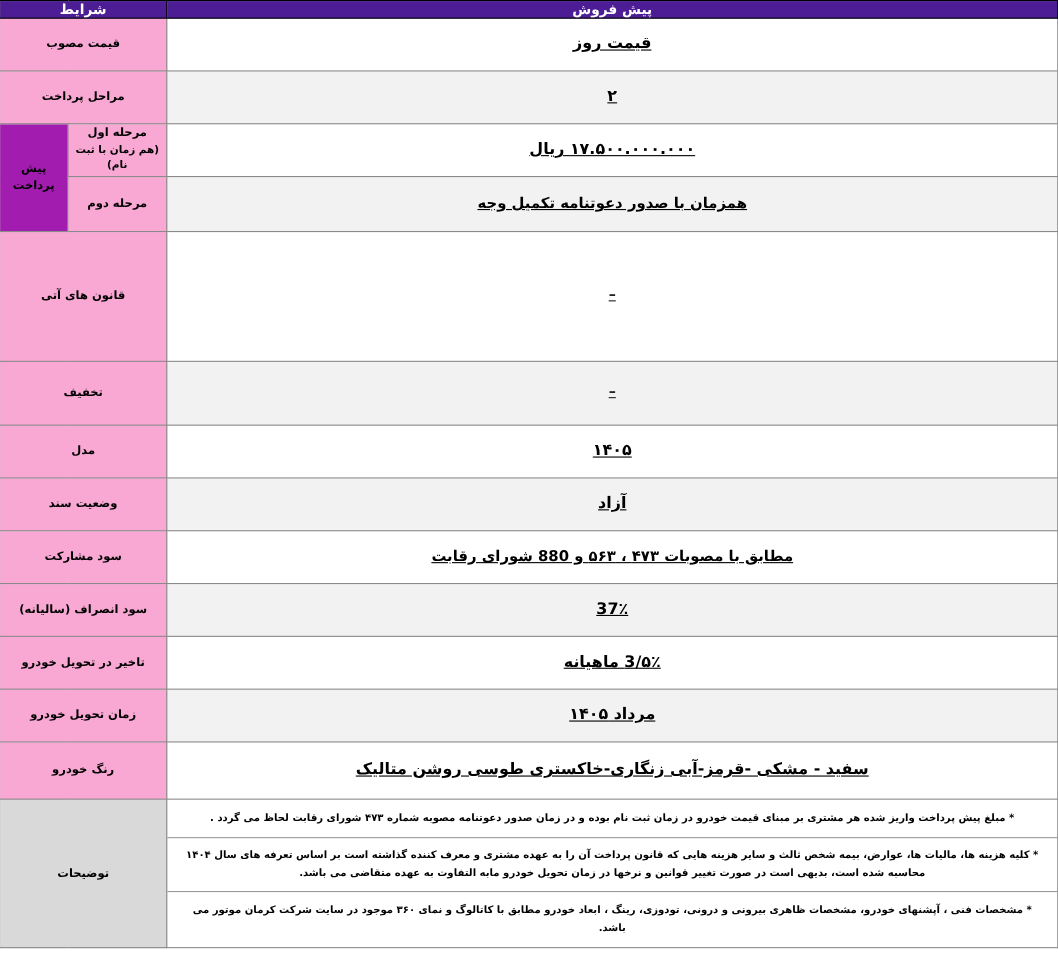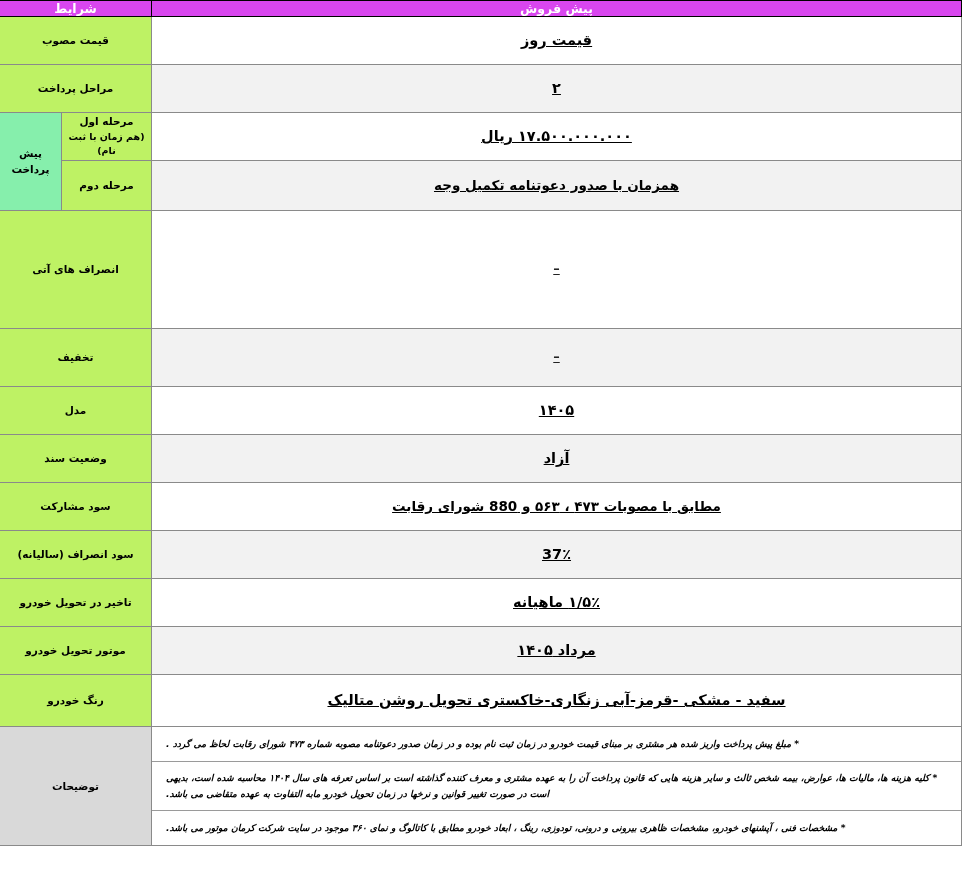--- a/index.html
+++ b/index.html
@@ -41,39 +41,39 @@
     box-sizing: border-box;
   }
 
   
   col.c-value { width: 810px; }
   col.c-label { width: 90px; }
   col.c-group { width: 62px; }
 
   
   tr.header-row td {
-    background: #d946ef;
+    background: #4c1d95;
     color: #ffffff;
     height: 15px;
     font-size: 12.5px;
     border: 1px solid #000000;
     letter-spacing: .2px;
   }
 
   
   td.label-cell {
-    background: #bef264;
+    background: #f9a8d4;
     font-size: 10.5px;
     line-height: 1.5;
     padding: 3px 2px;
     border-top: 2px solid #1a1a1a;
     border-bottom: 2px solid #1a1a1a;
   }
   td.group-cell {
-    background: #86efac;
+    background: #a21caf;
     font-size: 10.5px;
     line-height: 1.5;
     padding: 3px 1px;
     border-top: 2px solid #1a1a1a;
     border-bottom: 2px solid #1a1a1a;
   }
 
   
   td.value-cell {
     background: #ffffff;
@@ -102,22 +102,21 @@
     border-bottom: 2px solid #1a1a1a;
   }
   .note {
     display: block;
     font-size: 9.2px;
     font-weight: bold;
     line-height: 1.75;
     color: #000;
     padding: 9px 14px 9px 14px;
     border-bottom: 1px solid #9a9a9a;
-    text-align: left;
-    font-style: italic;
+    text-align: center;
   }
   .note:last-child { border-bottom: none; }
   .note.tall { padding-top: 8px; padding-bottom: 8px; }
 
   td.notes-label {
     background: #d9d9d9;
     font-size: 10.5px;
     vertical-align: middle;
     border-top: 2px solid #1a1a1a;
     border-bottom: 2px solid #1a1a1a;
@@ -174,21 +173,21 @@
         <td class="group-cell" rowspan="2">پیش پرداخت</td>
       </tr>
 
       <tr class="h-second">
         <td class="value-cell alt small">همزمان با صدور دعوتنامه تکمیل وجه</td>
         <td class="label-cell">مرحله دوم</td>
       </tr>
 
       <tr class="h-future">
         <td class="value-cell dash">–</td>
-        <td class="label-cell" colspan="2">انصراف های آتی</td>
+        <td class="label-cell" colspan="2">قانون های آتی</td>
       </tr>
 
       <tr class="h-discount">
         <td class="value-cell dash alt">–</td>
         <td class="label-cell" colspan="2">تخفیف</td>
       </tr>
 
       <tr class="h-model">
         <td class="value-cell">۱۴۰۵</td>
         <td class="label-cell" colspan="2">مدل</td>
@@ -203,31 +202,31 @@
         <td class="value-cell small">مطابق با مصوبات ۴۷۳ ، ۵۶۳ و 880 شورای رقابت</td>
         <td class="label-cell" colspan="2">سود مشارکت</td>
       </tr>
 
       <tr class="h-cancel">
         <td class="value-cell alt">37٪</td>
         <td class="label-cell" colspan="2">سود انصراف (سالیانه)</td>
       </tr>
 
       <tr class="h-delay">
-        <td class="value-cell">۱/۵٪ ماهیانه</td>
+        <td class="value-cell">3/۵٪ ماهیانه</td>
         <td class="label-cell" colspan="2">تاخیر در تحویل خودرو</td>
       </tr>
 
       <tr class="h-deliver">
         <td class="value-cell alt">مرداد ۱۴۰۵</td>
-        <td class="label-cell" colspan="2">موتور تحویل خودرو</td>
+        <td class="label-cell" colspan="2">زمان تحویل خودرو</td>
       </tr>
 
       <tr class="h-color">
-        <td class="value-cell">سفید - مشکی -قرمز-آبی زنگاری-خاکستری تحویل روشن متالیک</td>
+        <td class="value-cell">سفید - مشکی -قرمز-آبی زنگاری-خاکستری طوسی روشن متالیک</td>
         <td class="label-cell" colspan="2">رنگ خودرو</td>
       </tr>
 
       <tr>
         <td class="notes-cell">
           <span class="note">* مبلغ پیش پرداخت واریز شده هر مشتری بر مبنای قیمت خودرو در زمان ثبت نام بوده و در زمان صدور دعوتنامه مصوبه شماره ۴۷۳ شورای رقابت لحاظ می گردد .</span>
           <span class="note tall">* کلیه هزینه ها، مالیات ها، عوارض، بیمه شخص ثالث و سایر هزینه هایی که قانون پرداخت آن را به عهده مشتری و معرف کننده گذاشته است بر اساس تعرفه های سال ۱۴۰۴ محاسبه شده است، بدیهی است در صورت تغییر قوانین و نرخها در زمان تحویل خودرو مابه التفاوت به عهده متقاضی می باشد.</span>
           <span class="note">* مشخصات فنی ، آپشنهای خودرو، مشخصات ظاهری بیرونی و درونی، تودوزی، رینگ ، ابعاد خودرو  مطابق با کاتالوگ و نمای ۳۶۰ موجود در سایت شرکت کرمان موتور می باشد.</span>
         </td>
         <td class="notes-label" colspan="2">توضیحات</td>

